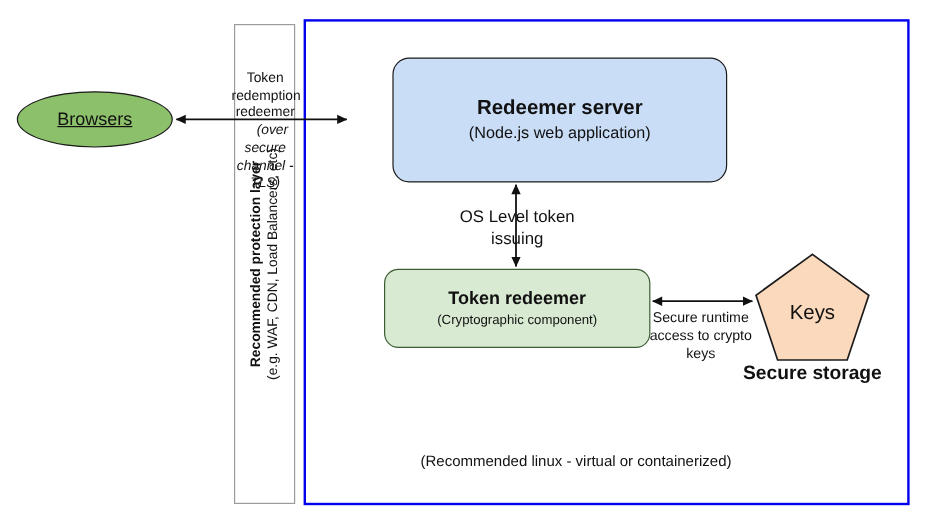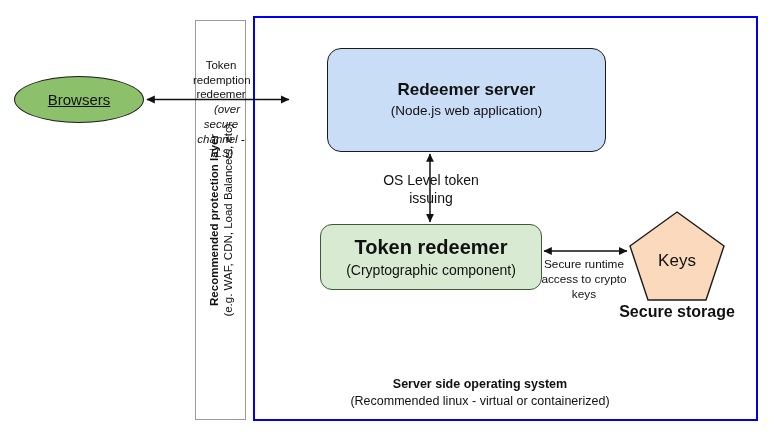--- a/index.html
+++ b/index.html
@@ -129,22 +129,22 @@
     color: #111111;
     line-height: 1.2;
   }
   .node-sub {
     font-size: 13.5px;
     font-weight: normal;
     color: #111111;
     line-height: 1.3;
     margin-top: 2px;
   }
-  #token-redeemer-node .node-title { font-size: 20px; }
-  #token-redeemer-node .node-sub { font-size: 14px; }
+  #token-redeemer-node .node-title { font-size: 15px; }
+  #token-redeemer-node .node-sub { font-size: 11px; }
 
   
   #keys-node {
     left: 629px;
     top: 211px;
     width: 96px;
     height: 90px;
   }
   #keys-node .label {
     position: absolute;
@@ -280,17 +280,16 @@
     <span>Token</span>
     <span>redemption</span>
     <span>redeemer </span><span class="it">(over secure channel - TLS)</span>
   </div>
 
   <div class="abs edge-label" id="edge-label-os-token">OS Level token issuing</div>
 
   <div class="abs edge-label" id="edge-label-crypto-keys">Secure runtime access to crypto keys</div>
 
   <div class="abs" id="os-caption">
-    <span class="cap-title">Server side operating system</span>
     <span class="cap-sub">(Recommended linux - virtual or containerized)</span>
   </div>
 
 </div>
 
 </body></html>

